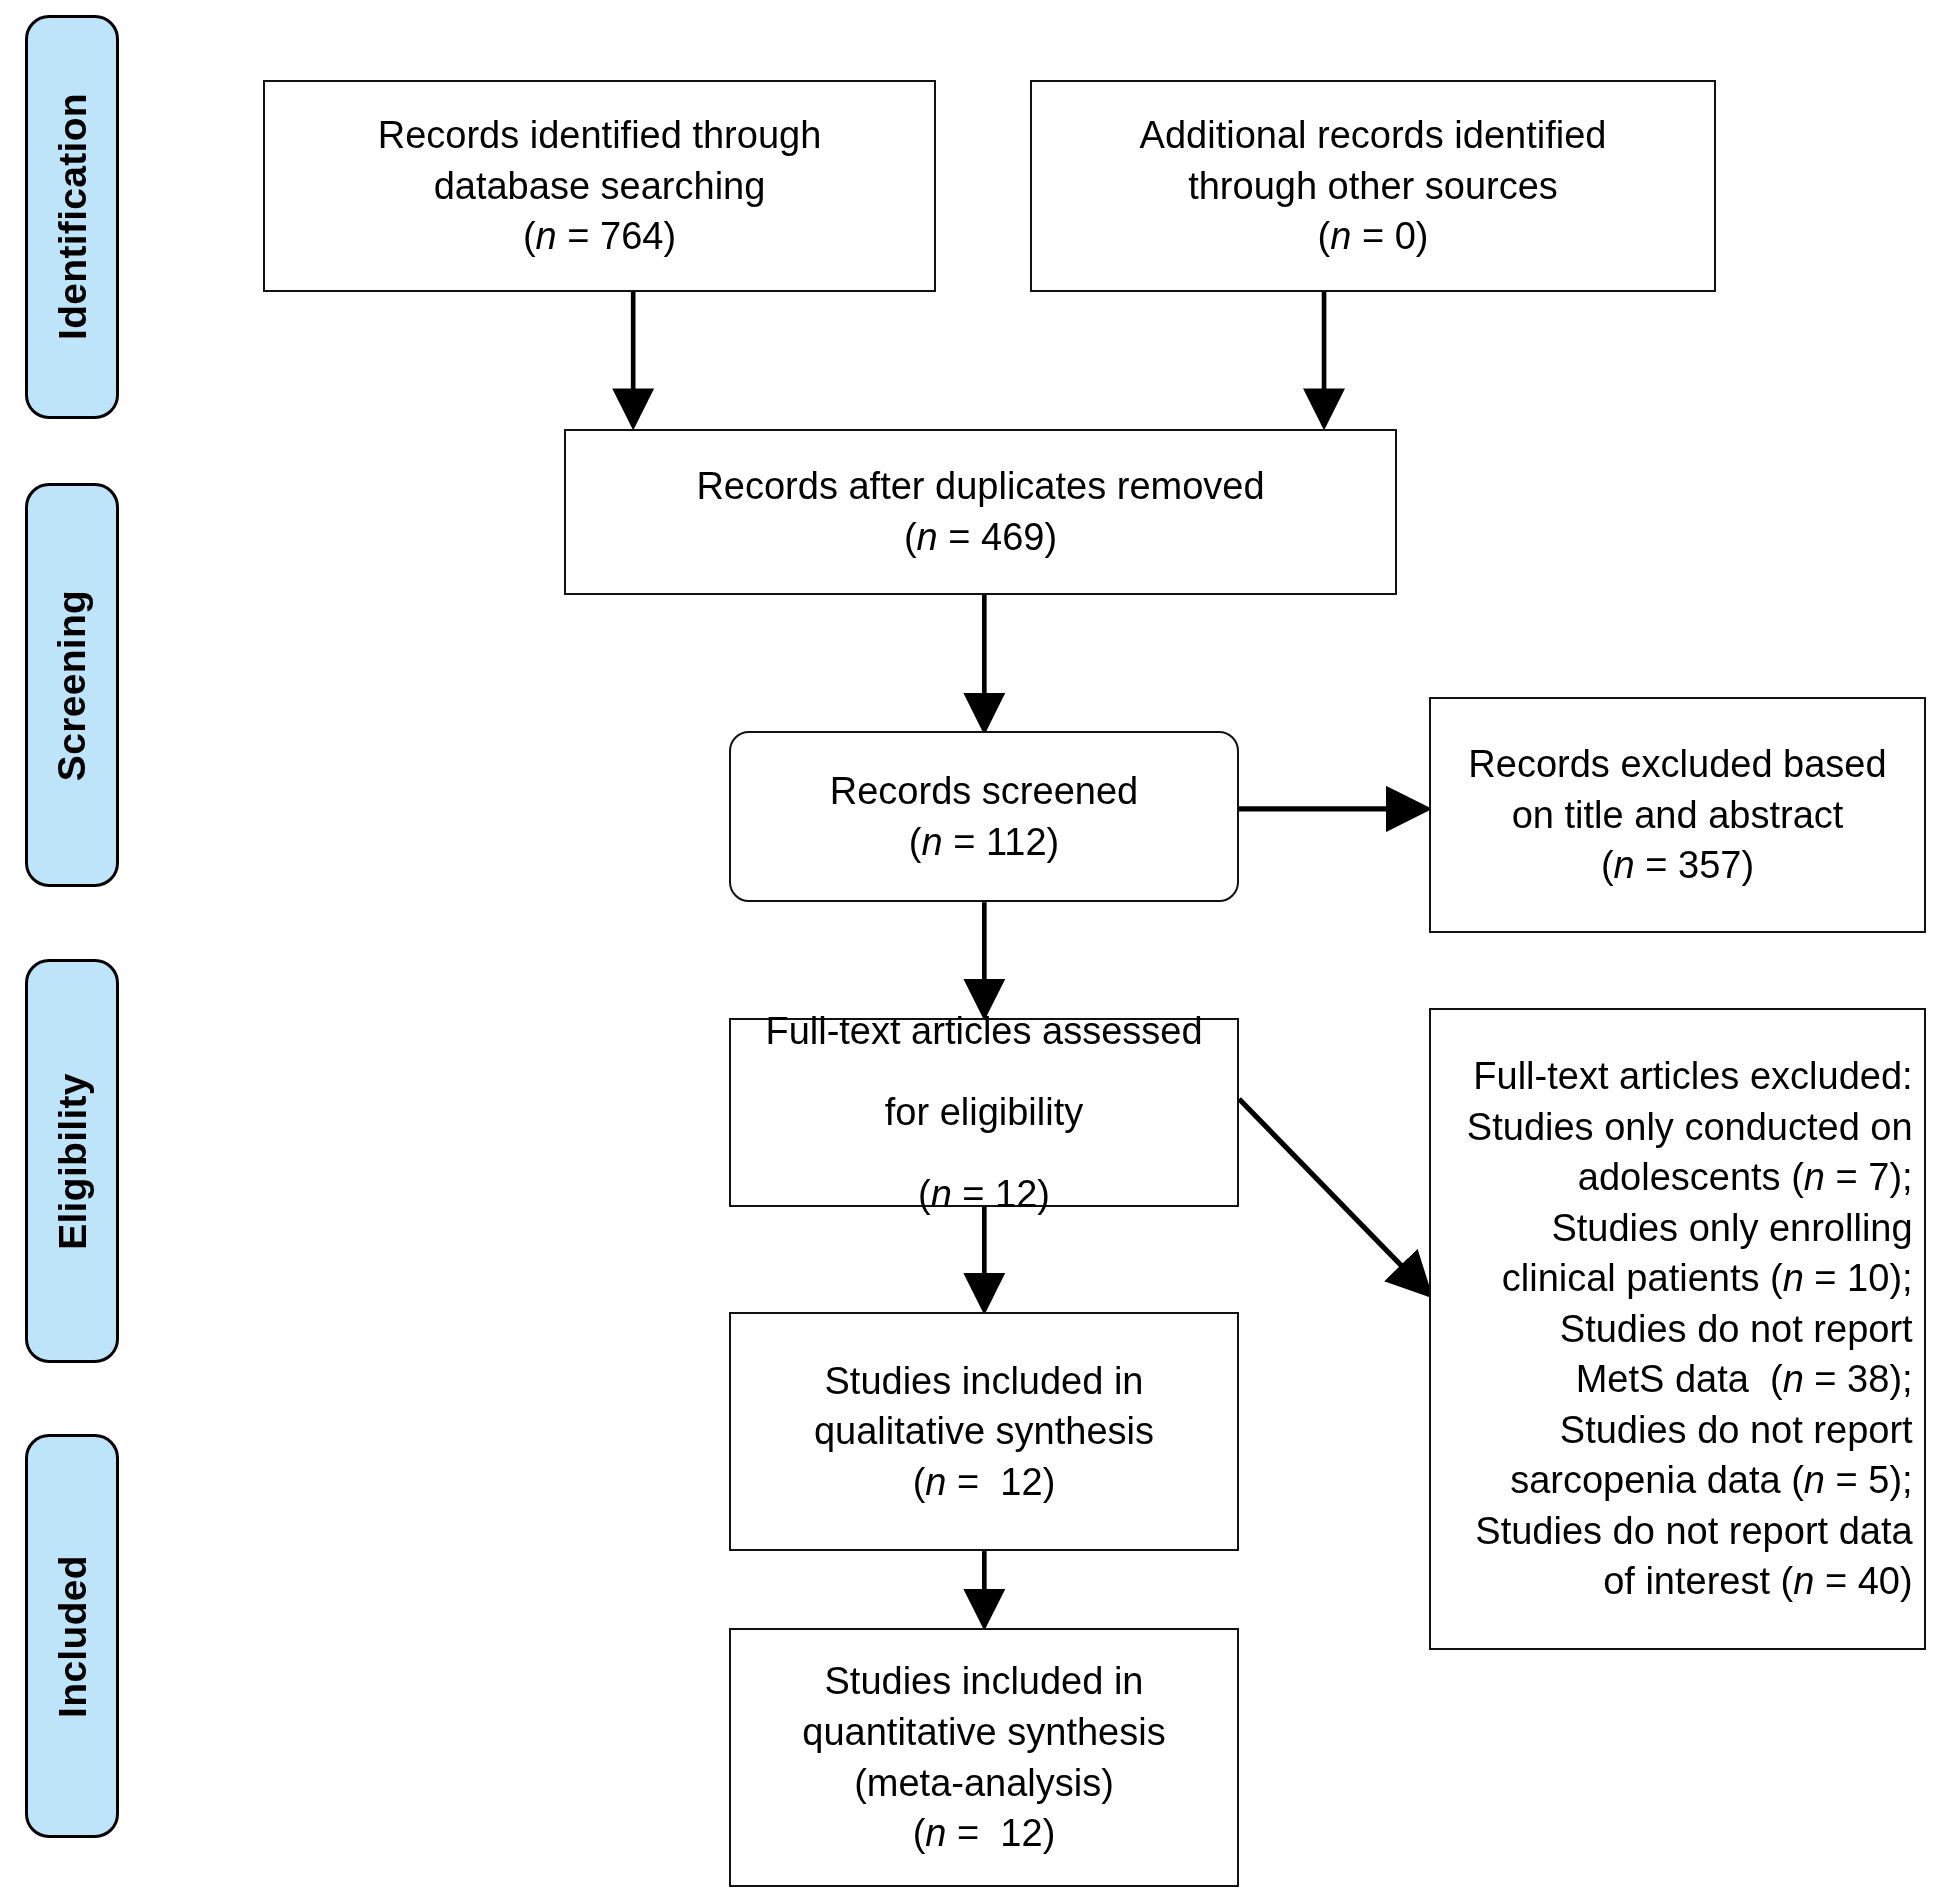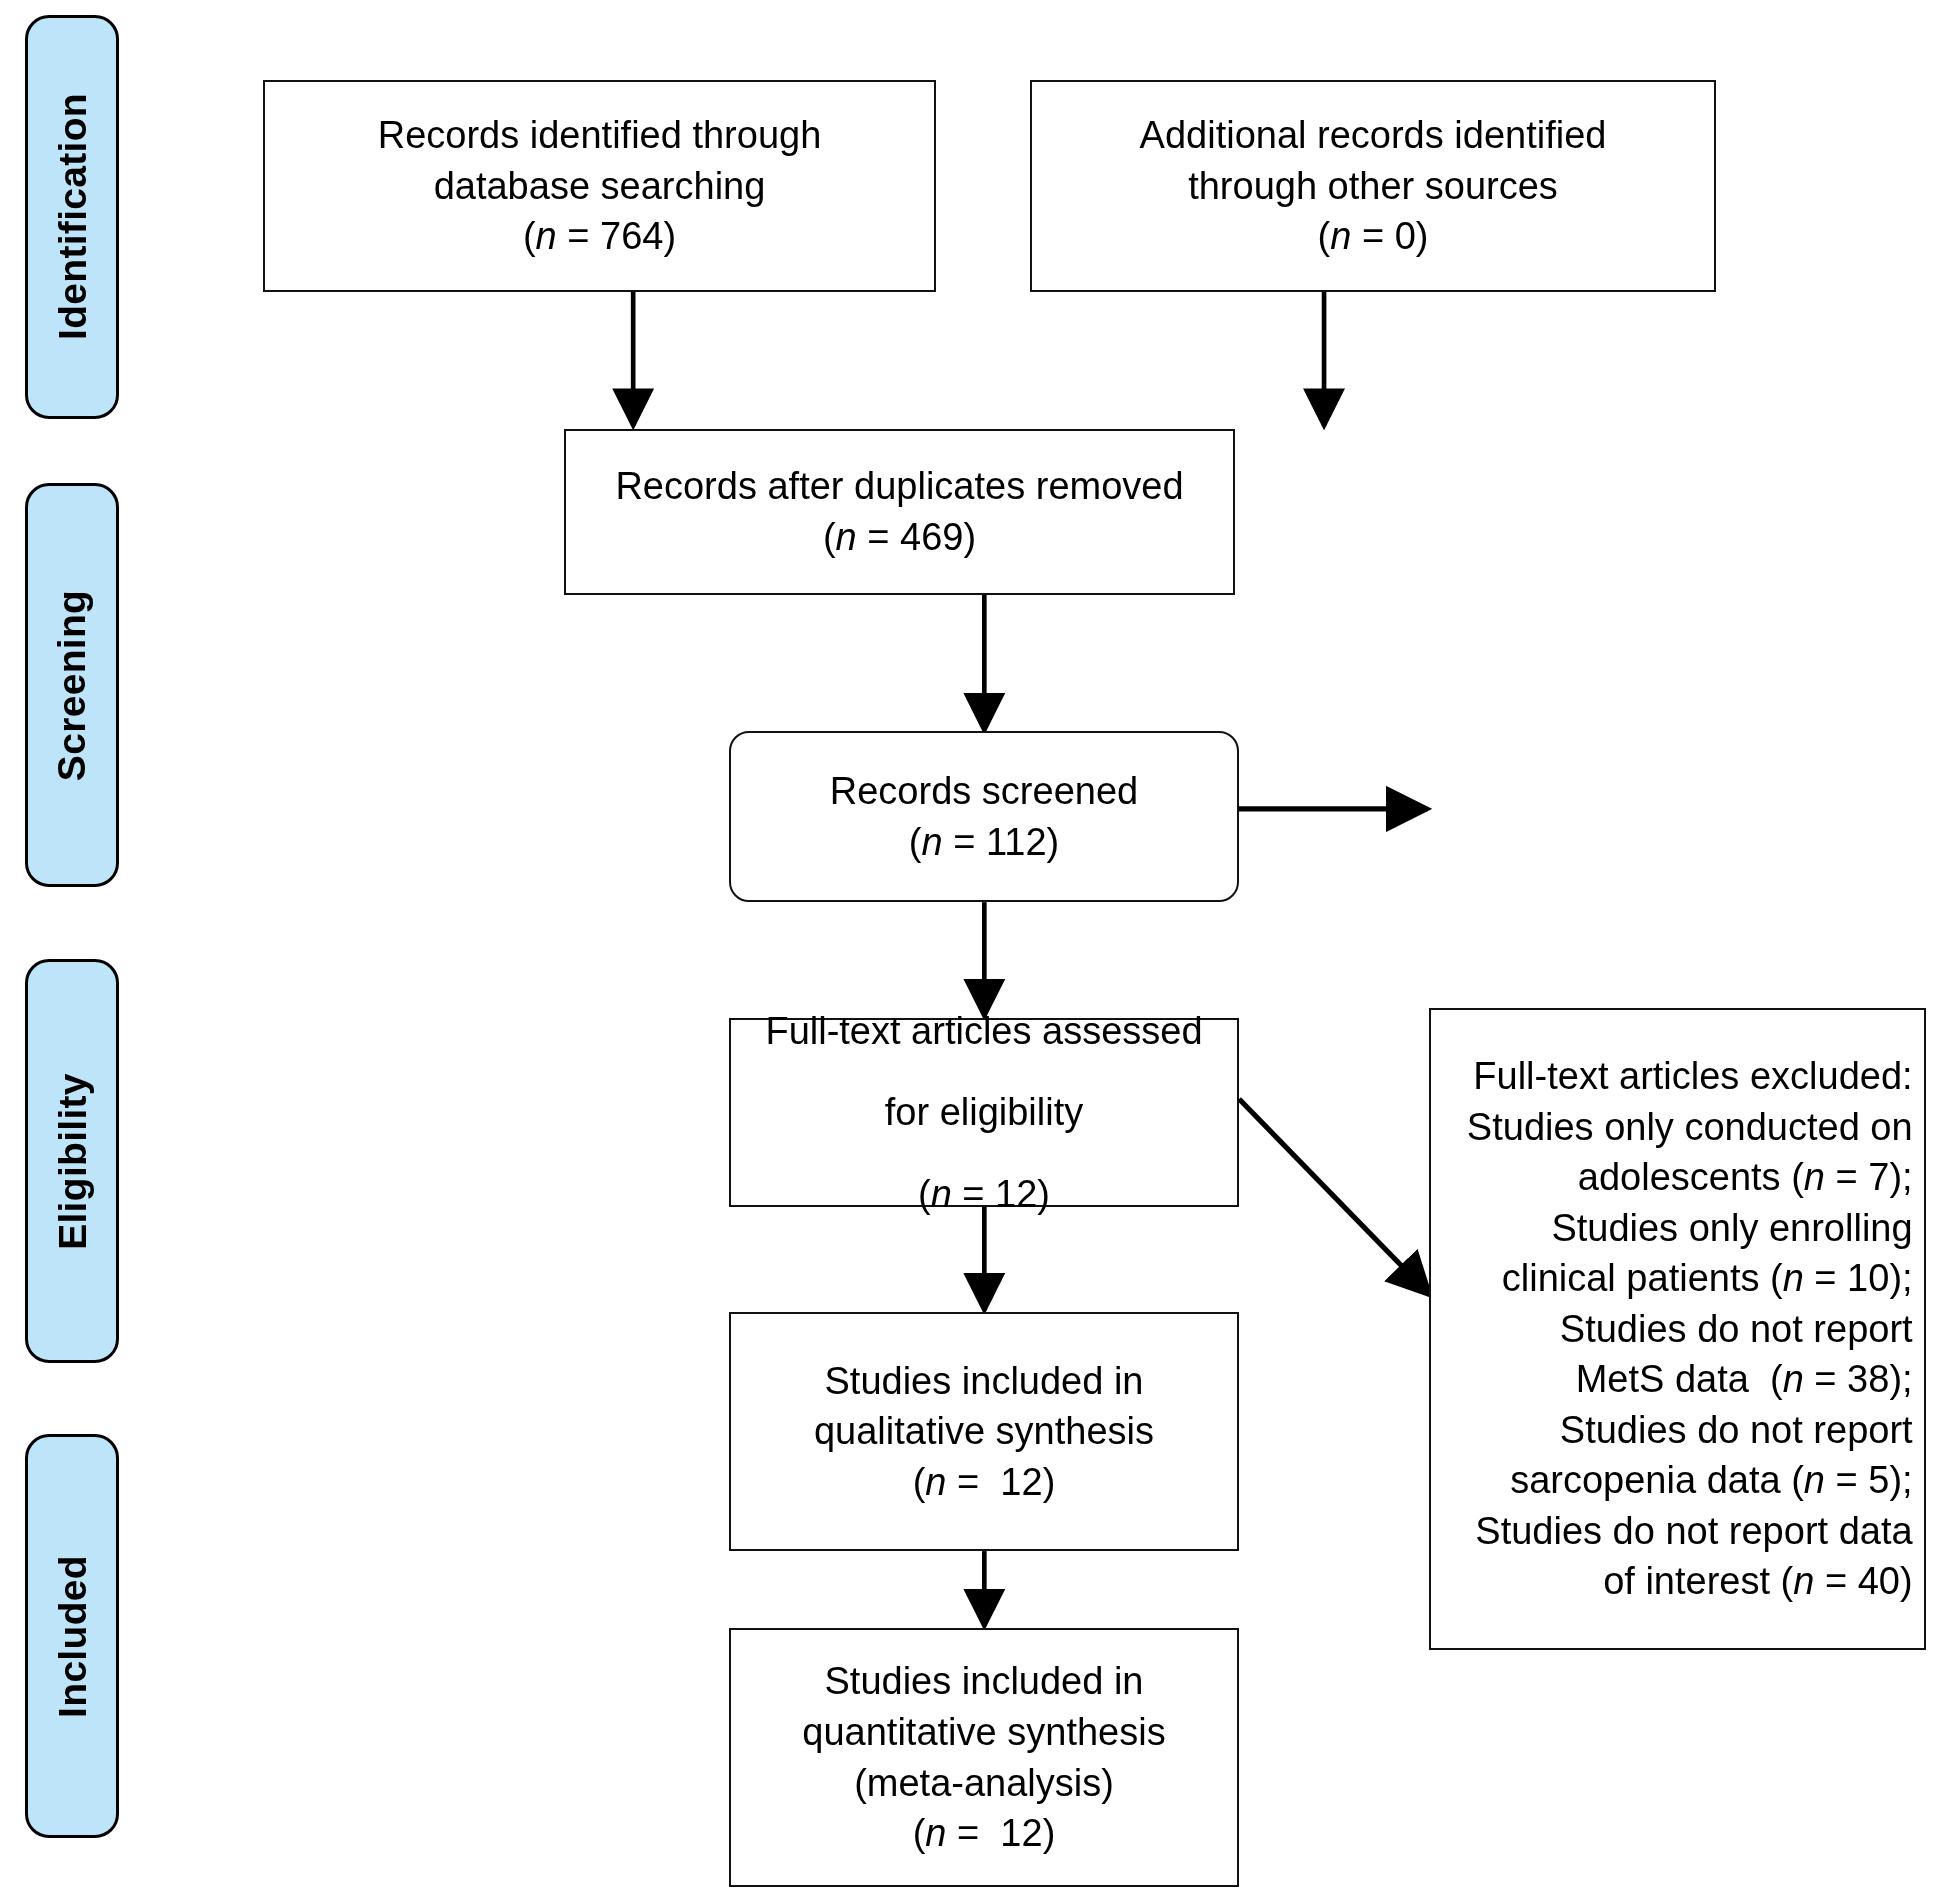--- a/index.html
+++ b/index.html
@@ -128,30 +128,35 @@
     <div class="box-line">database searching</div>
     <div class="box-line"><span>(</span><i>n</i><span> = 764)</span></div>
   </div>
 
   <div class="flow-box" style="left:1030px; top:80px; width:686px; height:212px;">
     <div class="box-line">Additional records identified</div>
     <div class="box-line">through other sources</div>
     <div class="box-line"><span>(</span><i>n</i><span> = 0)</span></div>
   </div>
 
-  <div class="flow-box" style="left:564px; top:429px; width:671px; height:166px;">
+  <div class="flow-box" style="left:564px; top:429px; width:833px; height:166px;">
     <div class="box-line">Records after duplicates removed</div>
     <div class="box-line"><span>(</span><i>n</i><span> = 469)</span></div>
   </div>
 
   <div class="flow-box" style="left:729px; top:731px; width:510px; height:171px;border-radius:20px;">
     <div class="box-line">Records screened</div>
     <div class="box-line"><span>(</span><i>n</i><span> = 112)</span></div>
   </div>
 
+  <div class="flow-box" style="left:1429px; top:697px; width:497px; height:236px;">
+    <div class="box-line">Records excluded based</div>
+    <div class="box-line">on title and abstract</div>
+    <div class="box-line"><span>(</span><i>n</i><span> = 357)</span></div>
+  </div>
 
   <div class="flow-box" style="left:729px; top:1018px; width:510px; height:189px;gap:31px;">
     <div class="box-line">Full-text articles assessed</div>
     <div class="box-line">for eligibility</div>
     <div class="box-line"><span>(</span><i>n</i><span> = 12)</span></div>
   </div>
 
   <div class="flow-box left-align" style="left:1429px; top:1008px; width:497px; height:642px;">
     <div class="box-line">Full-text articles excluded:</div>
 

